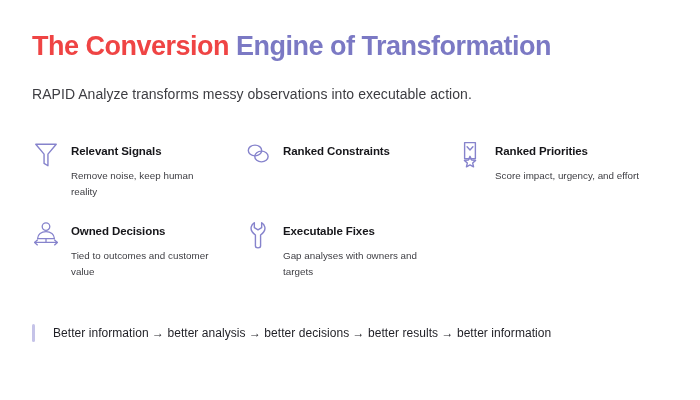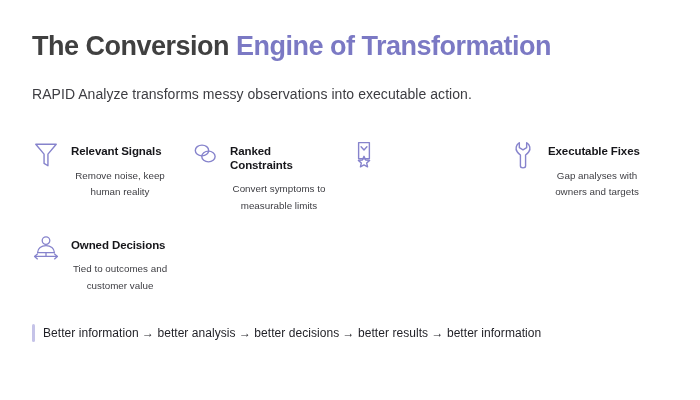--- a/index.html
+++ b/index.html
@@ -24,36 +24,36 @@
   
   .title {
     margin: 0;
     padding-top: 30px;
     font-size: 27px;
     font-weight: 700;
     letter-spacing: -0.5px;
     line-height: 1.25;
     white-space: nowrap;
   }
-  .title .t-dark  { color: #404040; }
+  .title .t-dark  { color: #ef4444; }
   .title .t-light { color: #7b79c4; text-align: center; }
 
   .subtitle {
     margin: 0;
     padding-top: 20px;
     font-size: 14px;
     color: #3d3d42;
     line-height: 1.5;
     letter-spacing: 0.05px;
   }
 
   
   .features {
     display: grid;
-    grid-template-columns: repeat(4, 1fr);
+    grid-template-columns: repeat(3, 1fr);
     column-gap: 0px;
     row-gap: 20px;
     margin-top: 35px;
   }
   .feature {
     display: flex;
     align-items: flex-start;
     gap: 11px;
     padding-right: 22px;
   }
@@ -81,40 +81,39 @@
     color: #16161a;
     letter-spacing: -0.1px;
     line-height: 1.2;
   }
   .feature-desc {
     margin-top: 9px;
     font-size: 9.8px;
     color: #3d3d42;
     line-height: 1.65;
     letter-spacing: 0.02px;
-    text-align: center;
   }
 
   
   .quote {
     position: absolute;
     left: 32px;
     right: 32px;
     top: 324px;
     display: flex;
     align-items: stretch;
   }
   .quote-bar {
     width: 3px;
     background: #c5c3e8;
     border-radius: 2px;
     flex: 0 0 auto;
   }
   .quote-text {
-    padding-left: 8px;
+    padding-left: 18px;
     align-self: center;
     font-size: 12px;
     color: #1f1f25;
     letter-spacing: 0.05px;
     line-height: 1.5;
     white-space: nowrap;
   }
 </style>
 </head>
 <body>
@@ -144,64 +143,67 @@
 
     <div class="feature">
       <span class="feature-icon">
         <svg viewBox="0 0 24 26" fill="none" stroke="#8683cc" stroke-width="1.3" stroke-linecap="round" stroke-linejoin="round">
           <ellipse cx="9.2" cy="8.8" rx="6.2" ry="5"></ellipse>
           <ellipse cx="15.2" cy="14.4" rx="6.2" ry="5"></ellipse>
         </svg>
       </span>
       <div class="feature-body">
         <div class="feature-title">Ranked Constraints</div>
-        <div class="feature-desc">Convert symptoms to measurable limits</div>
       </div>
     </div>
 
     <div class="feature">
       <span class="feature-icon">
         <svg viewBox="0 0 24 26" fill="none" stroke="#8683cc" stroke-width="1.3" stroke-linecap="round" stroke-linejoin="round">
           <path d="M7 1.5 L17 1.5 L17 16.5 L7 16.5 Z" rx="1.5"></path>
           <path d="M9.3 5.4 L12 8.3 L14.7 5.4"></path>
           <path d="M12 14.2 L13.5 17.6 L17.2 18 L14.5 20.5 L15.3 24 L12 22.2 L8.7 24 L9.5 20.5 L6.8 18 L10.5 17.6 Z"></path>
         </svg>
       </span>
-    </div>
-
-    <div class="feature">
-      <span class="feature-icon">
-        <svg viewBox="0 0 24 26" fill="none" stroke="#8683cc" stroke-width="1.3" stroke-linecap="round" stroke-linejoin="round">
-          <path d="M8.6 1.8 L8.6 6.2 L12 8.2 L15.4 6.2 L15.4 1.8"></path>
-          <path d="M8.6 1.8 C5.6 3.4 4.6 7.2 6.6 10 C7.6 11.4 8.6 12.2 9.6 13 L9.6 23.3 C9.6 24.3 10.6 25 12 25 C13.4 25 14.4 24.3 14.4 23.3 L14.4 13 C15.4 12.2 16.4 11.4 17.4 10 C19.4 7.2 18.4 3.4 15.4 1.8"></path>
-        </svg>
-      </span>
-      <div class="feature-body">
-        <div class="feature-title">Executable Fixes</div>
-        <div class="feature-desc">Gap analyses with owners and targets</div>
+      <div class="feature-body">
+        <div class="feature-title">Ranked Priorities</div>
+        <div class="feature-desc">Score impact, urgency, and effort</div>
       </div>
     </div>
 
     <div class="feature">
       <span class="feature-icon">
         <svg viewBox="0 0 26 26" fill="none" stroke="#8683cc" stroke-width="1.3" stroke-linecap="round" stroke-linejoin="round">
           <circle cx="13" cy="4.6" r="3.8"></circle>
           <path d="M4.6 16.6 C4.6 12.2 8.4 9.6 13 9.6 C17.6 9.6 21.4 12.2 21.4 16.6 Z"></path>
           <path d="M13 16.6 L13 20.4"></path>
           <path d="M1.8 20.4 L24.2 20.4"></path>
           <path d="M4.4 17.9 L1.6 20.4 L4.4 22.9"></path>
           <path d="M21.6 17.9 L24.4 20.4 L21.6 22.9"></path>
         </svg>
       </span>
       <div class="feature-body">
         <div class="feature-title">Owned Decisions</div>
         <div class="feature-desc">Tied to outcomes and customer value</div>
       </div>
     </div>
 
+    <div class="feature">
+      <span class="feature-icon">
+        <svg viewBox="0 0 24 26" fill="none" stroke="#8683cc" stroke-width="1.3" stroke-linecap="round" stroke-linejoin="round">
+          <path d="M8.6 1.8 L8.6 6.2 L12 8.2 L15.4 6.2 L15.4 1.8"></path>
+          <path d="M8.6 1.8 C5.6 3.4 4.6 7.2 6.6 10 C7.6 11.4 8.6 12.2 9.6 13 L9.6 23.3 C9.6 24.3 10.6 25 12 25 C13.4 25 14.4 24.3 14.4 23.3 L14.4 13 C15.4 12.2 16.4 11.4 17.4 10 C19.4 7.2 18.4 3.4 15.4 1.8"></path>
+        </svg>
+      </span>
+      <div class="feature-body">
+        <div class="feature-title">Executable Fixes</div>
+        <div class="feature-desc">Gap analyses with owners and targets</div>
+      </div>
+    </div>
+
   </div>
 
   <div class="quote">
     <div class="quote-bar"></div>
     <div class="quote-text">Better information → better analysis → better decisions → better results → better information</div>
   </div>
 
 </div>
 
 </body></html>

